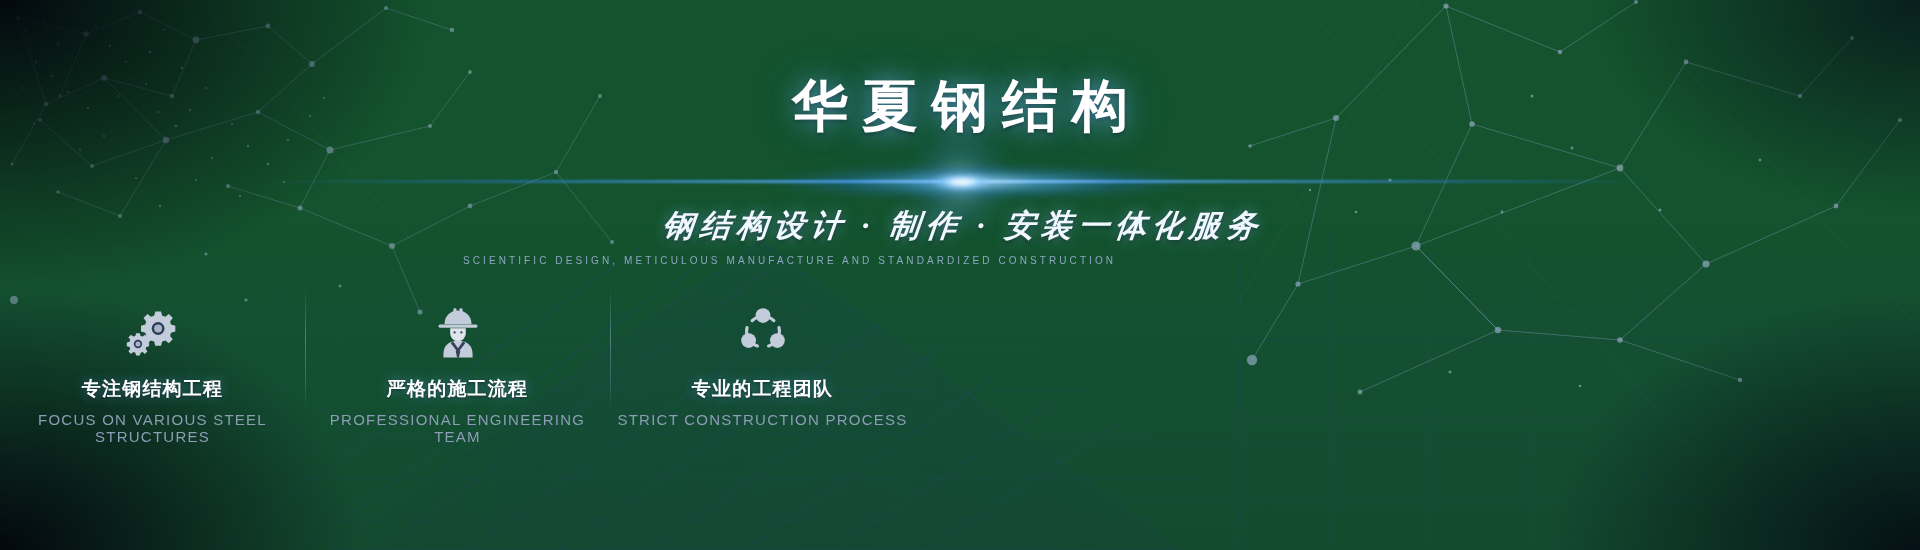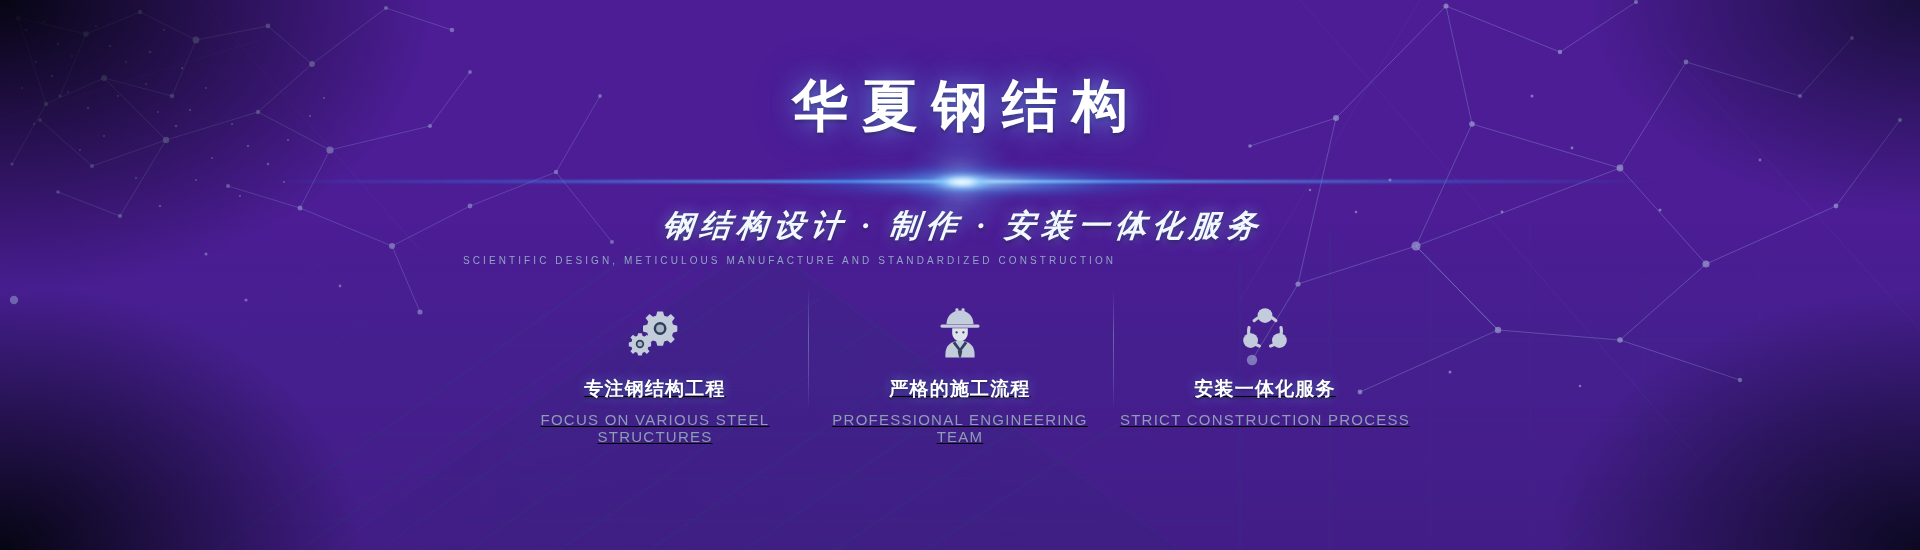--- a/index.html
+++ b/index.html
@@ -6,21 +6,21 @@
   * { margin:0; padding:0; box-sizing:border-box; }
   html,body { width:1920px; height:550px; overflow:hidden; background:#050a18; }
   body { font-family:"Liberation Sans","DejaVu Sans",sans-serif; }
 
   #banner{
     position:relative; width:1920px; height:550px; overflow:hidden;
     background:
       radial-gradient(ellipse 900px 420px at 62% 46%, rgba(22,72,150,0.95) 0%, rgba(14,46,102,0.75) 38%, rgba(8,24,60,0.35) 65%, rgba(5,12,32,0) 100%),
       radial-gradient(ellipse 1400px 700px at 55% 40%, rgba(10,38,92,0.9) 0%, rgba(6,20,52,0.6) 50%, rgba(4,10,26,0) 100%),
       linear-gradient(105deg, #04060f 0%, #050b1c 16%, #081630 34%, #0b2550 52%, #0a2characters 60%, #071a3c 78%, #040a1c 100%);
-    background-color:#4c1d95;
+    background-color:#14532d;
   }
 
   
   .vignette{ position:absolute; inset:0; pointer-events:none;
     background:
       radial-gradient(ellipse 620px 420px at 0% 0%, rgba(2,4,12,0.95) 0%, rgba(2,4,12,0) 70%),
       radial-gradient(ellipse 520px 380px at 0% 100%, rgba(2,4,12,0.95) 0%, rgba(2,4,12,0) 70%),
       radial-gradient(ellipse 520px 360px at 100% 100%, rgba(2,5,16,0.85) 0%, rgba(2,5,16,0) 72%),
       radial-gradient(ellipse 460px 300px at 100% 0%, rgba(3,8,22,0.7) 0%, rgba(3,8,22,0) 72%);
   }
@@ -77,21 +77,21 @@
   }
 
   .sub-title-en{
     position:absolute; top:255px; left:0; width:1576px; text-align:center;
     font-size:10px; color:#8fa6c4; letter-spacing:3.1px; text-indent:3.1px;
     font-weight:500; text-transform:uppercase;
   }
 
   .features{
     position:absolute; top:300px; left:0; width:1920px;
-    display:flex; justify-content:center; align-items:flex-start;text-decoration:underline;
+    display:flex; justify-content:flex-start; align-items:flex-start;
   }
   .feature{
     position:relative; width:305px; text-align:center; padding-top:0;
   }
   .feature + .feature::before{
     content:""; position:absolute; left:0; top:-12px; width:1px; height:122px;
     background:linear-gradient(180deg, rgba(160,195,240,0) 0%, rgba(170,205,245,0.38) 40%, rgba(170,205,245,0.22) 75%, rgba(160,195,240,0) 100%);
   }
   .f-icon{ height:62px; display:flex; align-items:center; justify-content:center; }
   .f-icon svg{ display:block; }
@@ -387,19 +387,19 @@
               <path d="M43.0 22.6A15.6 15.6 0 0 1 32.6 41.0"></path>
               <path d="M21.4 41.0A15.6 15.6 0 0 1 11.0 22.6"></path>
             </g>
             <g fill="#c3ccda">
               <circle cx="27" cy="10.6" r="7.4"></circle>
               <circle cx="12.6" cy="35.6" r="7.4"></circle>
               <circle cx="41.4" cy="35.6" r="7.4"></circle>
             </g>
           </svg>
         </div>
-        <div class="f-cn">安装一体化服务</div>
+        <div class="f-cn">专业的工程团队</div>
         <div class="f-en">STRICT CONSTRUCTION PROCESS</div>
       </div>
 
     </div>
   </div>
 </div>
 
 </body></html>

